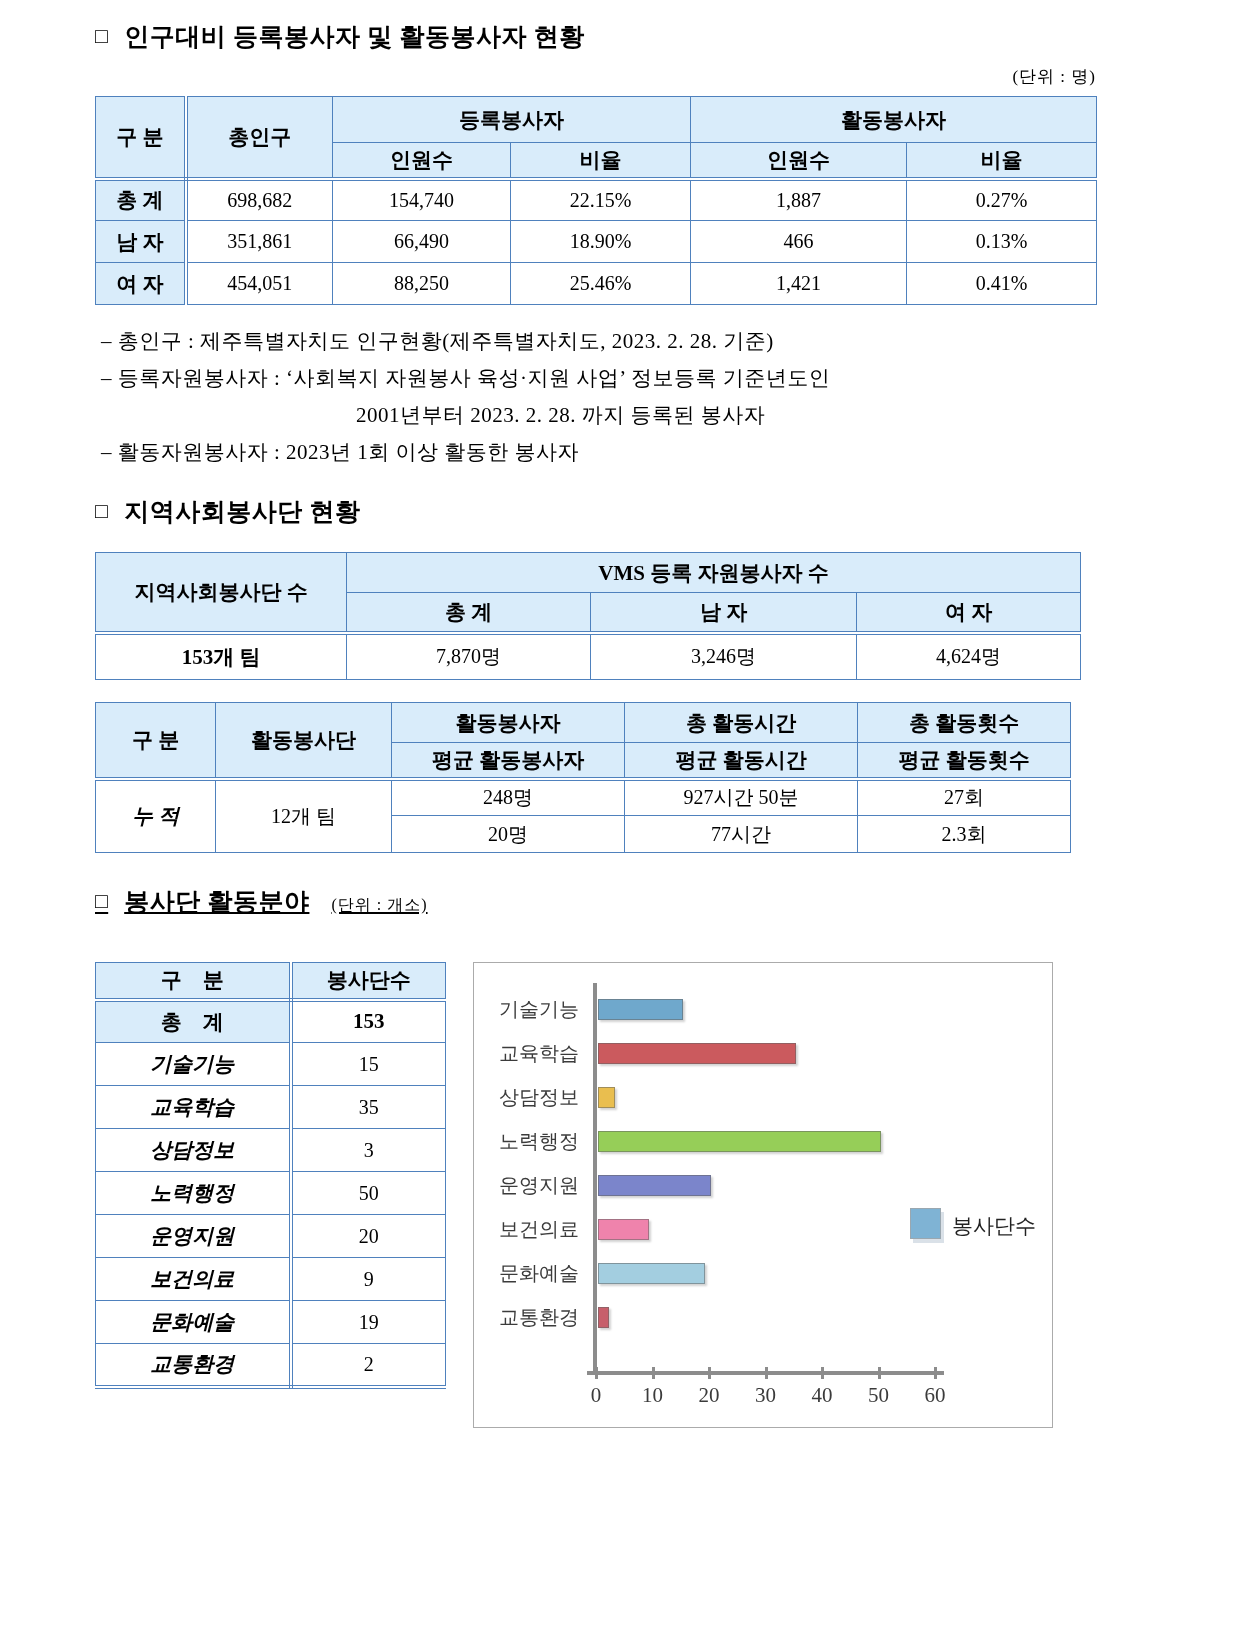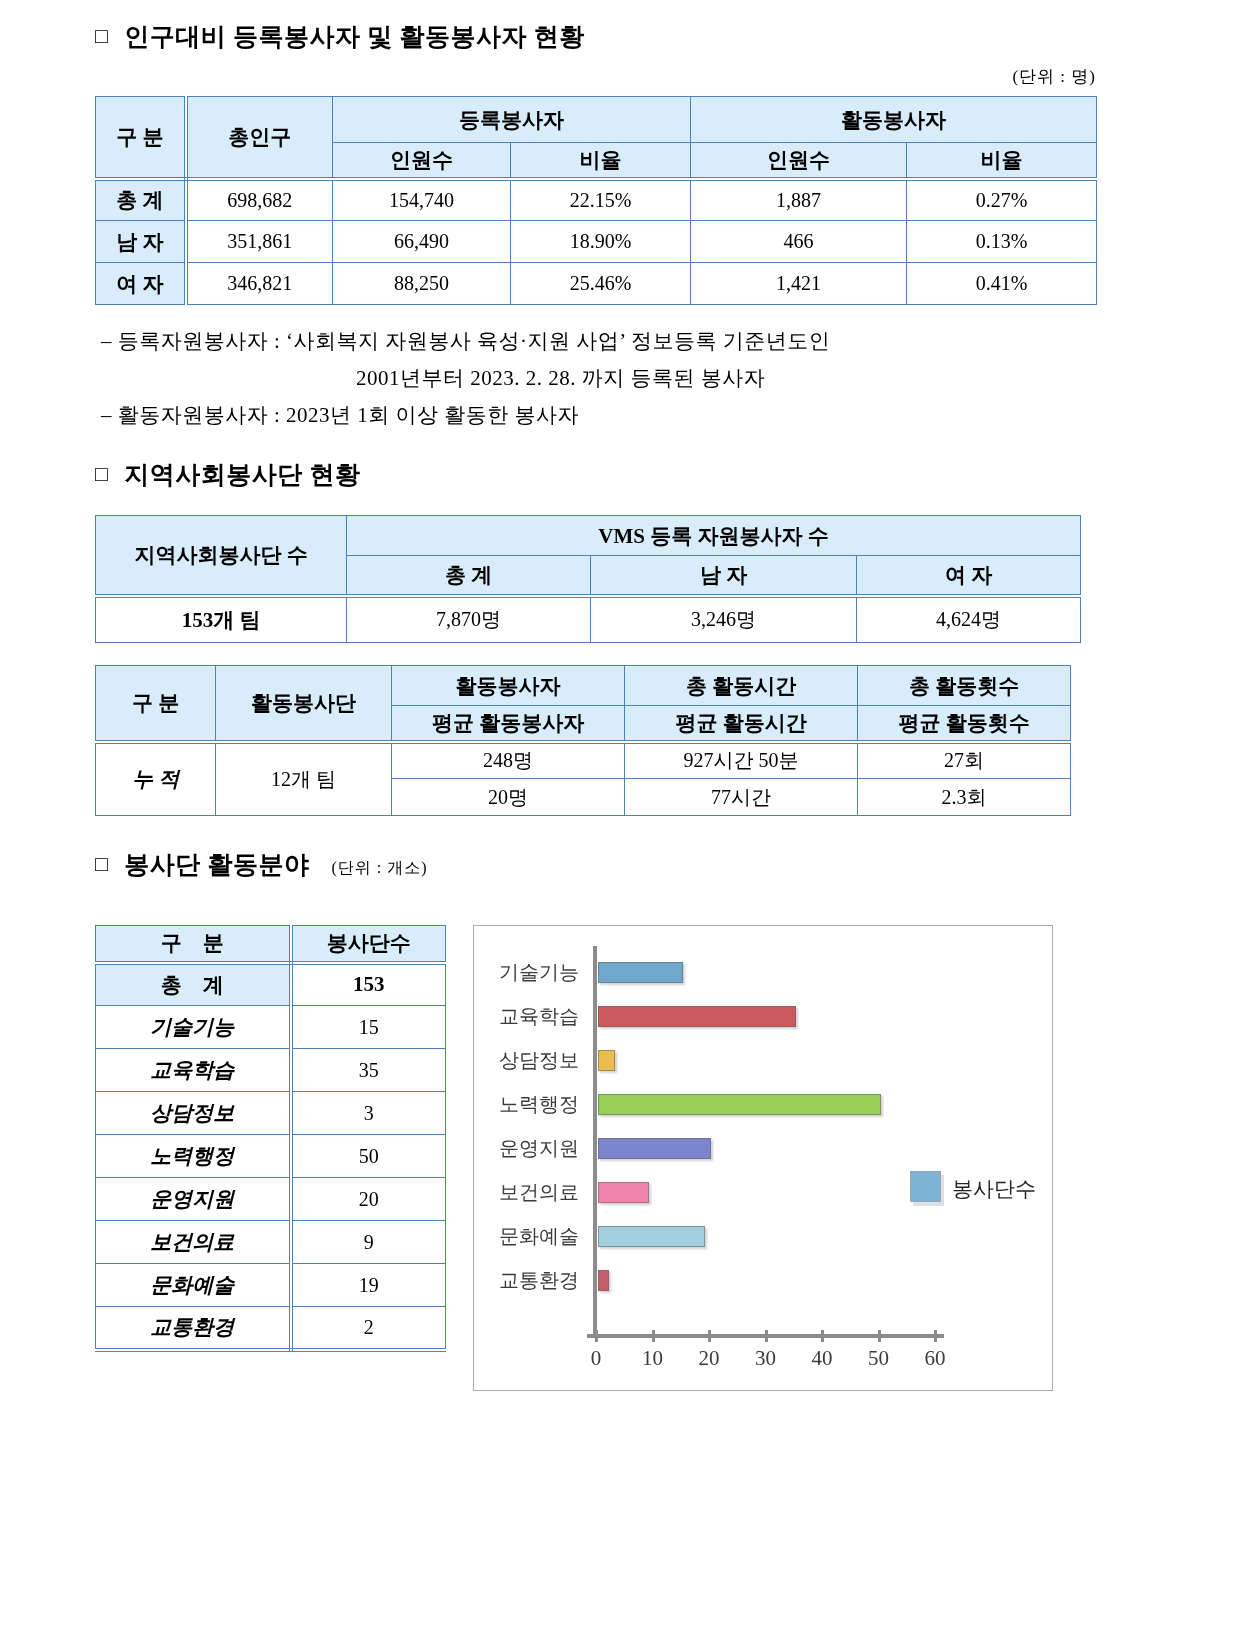--- a/index.html
+++ b/index.html
@@ -32,21 +32,21 @@
   .t2,.t3{border-top:2px solid var(--tb);}
 
   .t1{margin-top:2px;}
   .notes{margin-top:18px; margin-left:6px; font-size:21px; line-height:37px; letter-spacing:0.5px;}
   .note-cont{padding-left:255px;}
 
   .title2{margin-top:24px;}
   .t2{margin-top:24px;}
   .title3{margin-top:58px;}
   .t3{margin-top:22px;}
-  .title4{margin-top:32px;}
+  .title4{margin-top:32px;text-decoration:underline;}
 
   .sec4{display:flex; margin-top:44px;}
   .t4{align-self:flex-start;}
   .chart-box{
     margin-left:27px; width:580px; height:466px;
     border:1px solid var(--cbb); background:#fff;
   }
   .chart-canvas{position:relative; width:100%; height:100%;}
   .c-label{
     position:absolute; left:0; width:105px; height:44px; line-height:44px;
@@ -110,30 +110,31 @@
       <tr style="height:42px">
         <th class="vd">남 자</th>
         <td>351,861</td>
         <td>66,490</td>
         <td>18.90%</td>
         <td>466</td>
         <td>0.13%</td>
       </tr>
       <tr style="height:42px">
         <th class="vd">여 자</th>
-        <td>346,821</td>
+        <td>454,051</td>
         <td>88,250</td>
         <td>25.46%</td>
         <td>1,421</td>
         <td>0.41%</td>
       </tr>
     </tbody>
   </table>
 
   <div class="notes">
+    <div class="note-line">– 총인구 : 제주특별자치도 인구현황(제주특별자치도, 2023. 2. 28. 기준)</div>
     <div class="note-line">– 등록자원봉사자 : ‘사회복지 자원봉사 육성·지원 사업’ 정보등록 기준년도인</div>
     <div class="note-line note-cont">2001년부터 2023. 2. 28. 까지 등록된 봉사자</div>
     <div class="note-line">– 활동자원봉사자 : 2023년 1회 이상 활동한 봉사자</div>
   </div>
 
   <div class="sec-title title2">
     <span class="marker">□</span><span>지역사회봉사단 현황</span>
   </div>
 
   <table class="t t2">

